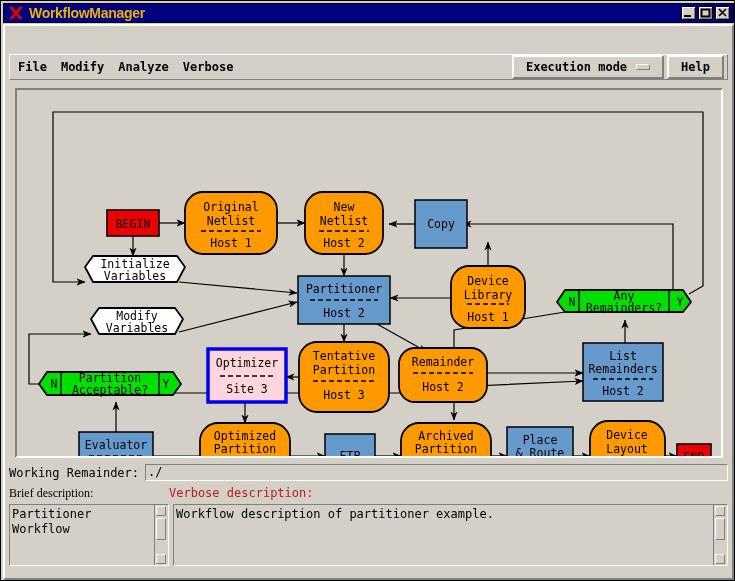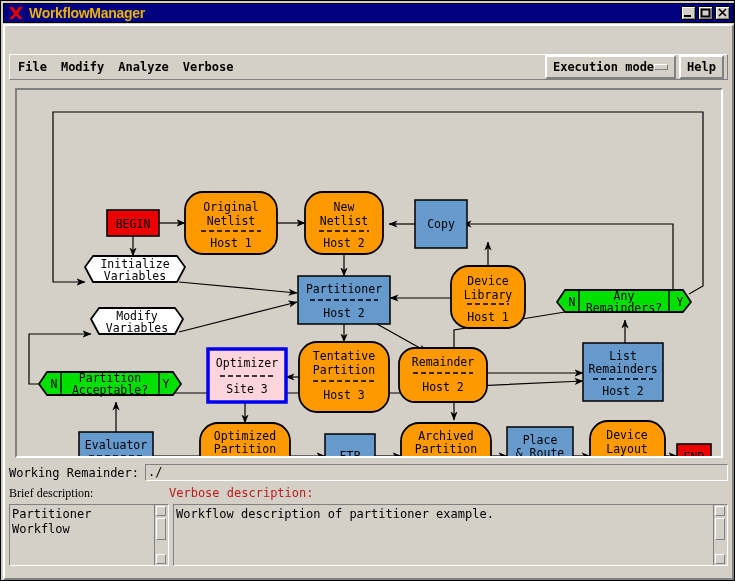--- a/index.html
+++ b/index.html
@@ -71,24 +71,24 @@
   .mbtn{
     font-family:"DejaVu Sans Mono","Liberation Mono",monospace;
     font-size:12px;font-weight:bold;color:#000;
     padding:2px 5px;margin:1px 0 1px 2px;
     background:#d4d0c8;cursor:pointer;
     border:1px solid transparent;
     box-sizing:border-box;white-space:nowrap;
   }
   .menu-right{margin-left:auto;display:flex;align-items:center;gap:3px;margin-right:3px;}
   .optmenu{
-    display:flex;align-items:center;
+    display:flex;align-items:center;gap:9px;
     font-family:"DejaVu Sans Mono","Liberation Mono",monospace;
     font-size:12px;font-weight:bold;color:#000;
-    padding:3px 6px;background:#d4d0c8;cursor:pointer;
+    padding:3px 12px;background:#d4d0c8;cursor:pointer;
     border:2px solid;border-color:#fff #808080 #808080 #fff;
     box-sizing:border-box;white-space:nowrap;
   }
   .optind{
     width:14px;height:6px;background:#d4d0c8;
     border:1px solid;border-color:#fff #808080 #808080 #fff;
     box-sizing:border-box;
   }
 
   

